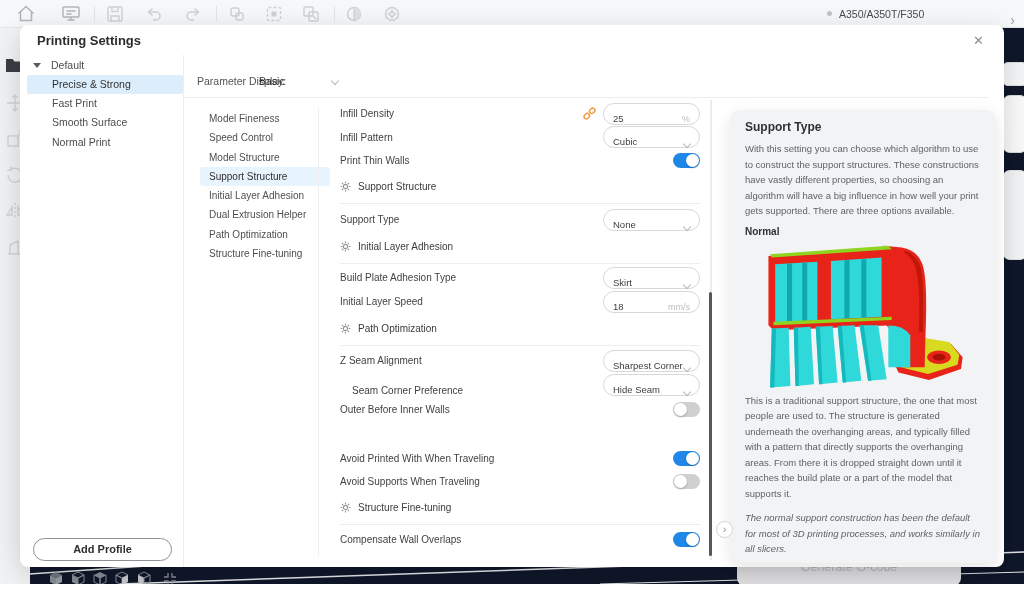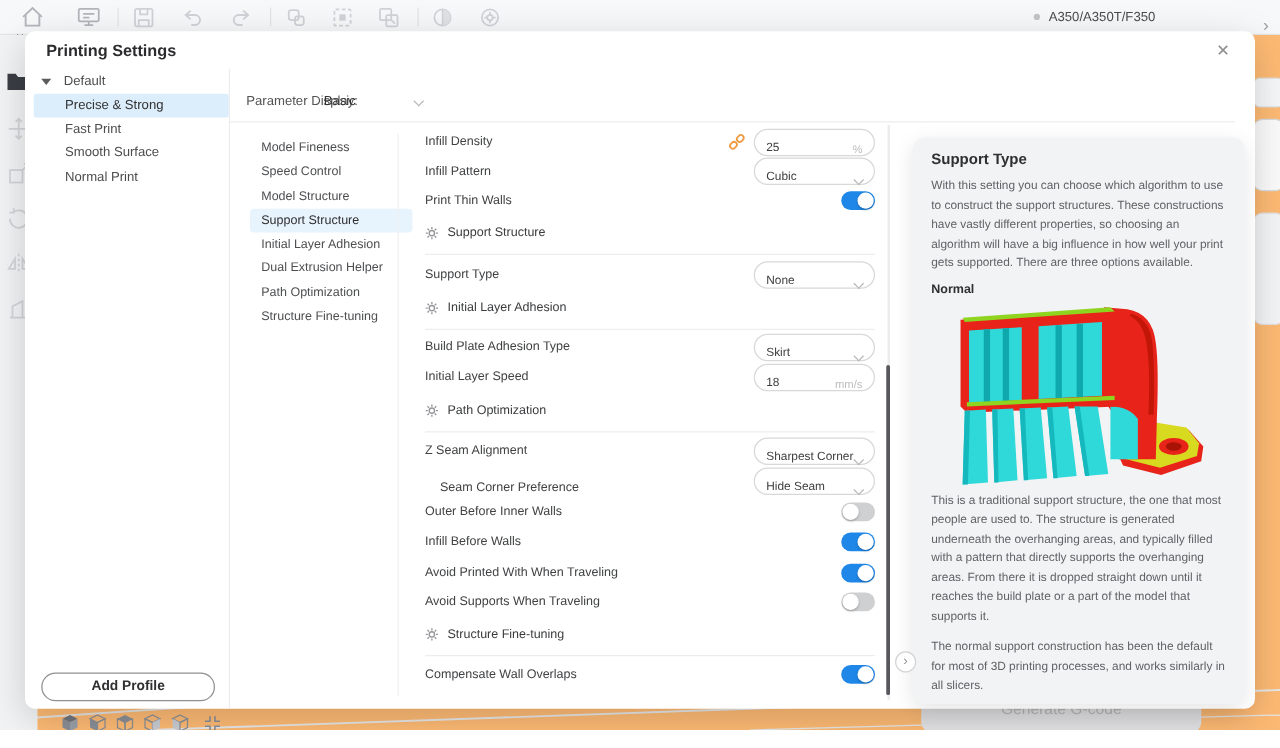--- a/index.html
+++ b/index.html
@@ -1,18 +1,18 @@
 <!DOCTYPE html>
 <html><head>
 <meta charset="utf-8">
 <style>
   * { margin:0; padding:0; box-sizing:border-box; }
   html,body { width:1024px; height:598px; }
   body { font-family:"Liberation Sans", sans-serif; overflow:hidden; }
-  .screen { position:relative; width:1024px; height:584px; background:#fdba74; overflow:hidden; }
+  .screen { position:relative; width:1024px; height:584px; background:#0f172a; overflow:hidden; }
 
   
   .topbar { position:absolute; left:0; top:0; right:0; height:28px; background:#f7f8f9; border-bottom:1px solid #e4e5e7; z-index:2; }
   .tbicon { position:absolute; top:3px; width:22px; height:22px; }
   .tbicon svg { width:22px; height:22px; }
   .tbsep { position:absolute; top:6px; width:1px; height:15px; background:#e3e4e6; }
   .machine-dot { position:absolute; left:827px; top:11px; width:5px; height:5px; border-radius:50%; background:#c3c4c6; }
   .machine-name { position:absolute; left:839px; top:8px; font-size:10.5px; color:#4a4b4d; }
   .right-chev { position:absolute; right:9px; top:13px; font-size:14px; color:#9b9da0; line-height:1; }
   .home-label { position:absolute; left:13px; top:26px; font-size:8px; color:#6b6c6e; z-index:2;}
@@ -85,21 +85,21 @@
   
   .tooltip { position:absolute; left:710px; top:85px; width:266px; height:453px; background:#f2f3f4; border-radius:10px;
     box-shadow:0 5px 16px rgba(0,0,0,.10); padding:10px 15px; overflow:hidden; }
   .tooltip::before { content:""; position:absolute; left:-7px; top:72px; width:0; height:0;
     border-top:7px solid transparent; border-bottom:7px solid transparent; border-right:8px solid #f2f3f4; }
   .tt-title { font-size:12px; font-weight:bold; color:#2f3032; margin-bottom:7px; }
   .tt-text { font-size:9.5px; line-height:15.5px; color:#606265; }
   .tt-sub { font-size:10px; font-weight:bold; color:#2f3032; margin-top:7px; }
   .tt-fig { width:236px; height:152px; margin:2px 0 2px 0; }
   .tt-fig svg { width:100%; height:100%; }
-  .tt-body2 { margin-top:9px; }
+  .tt-body2 { margin-top:9px;font-style:italic; }
   .collapse-btn { position:absolute; left:696px; top:496px; width:17px; height:17px; border-radius:50%; background:#fff;
     border:1px solid #d3d4d6; color:#8f9193; font-size:11px; line-height:15px; text-align:center; z-index:6; }
 
   
   .rfrag1 { position:absolute; left:1002px; top:62px; width:26px; height:24px; border:1px solid #dedfe1; border-radius:6px; background:#f6f7f8; z-index:2; }
   .rfrag2 { position:absolute; left:1002px; top:95px; width:26px; height:58px; border:1px solid #d9dadc; border-radius:8px; background:#fbfbfc; z-index:2; }
   .rfrag3 { position:absolute; left:1002px; top:170px; width:26px; height:90px; border:1px solid #e2e3e5; border-radius:8px; background:#f4f5f6; z-index:2; }
 </style>
 </head>
 <body>
@@ -416,26 +416,20 @@
           </span>
       </div>
 
       <div class="srow" style="top:373px">
         <span class="slabel">Outer Before Inner Walls</span>
         <span class="ctlwrap">
             <span class="toggle"></span>
           </span>
       </div>
 
-      <div class="srow" style="top:397.5px">
-        <span class="slabel">Infill Before Walls</span>
-        <span class="ctlwrap">
-            <span class="toggle on"></span>
-          </span>
-      </div>
 
       <div class="srow" style="top:422px">
         <span class="slabel">Avoid Printed With When Traveling</span>
         <span class="ctlwrap">
             <span class="toggle on"></span>
           </span>
       </div>
 
       <div class="srow" style="top:445.5px">
         <span class="slabel">Avoid Supports When Traveling</span>

